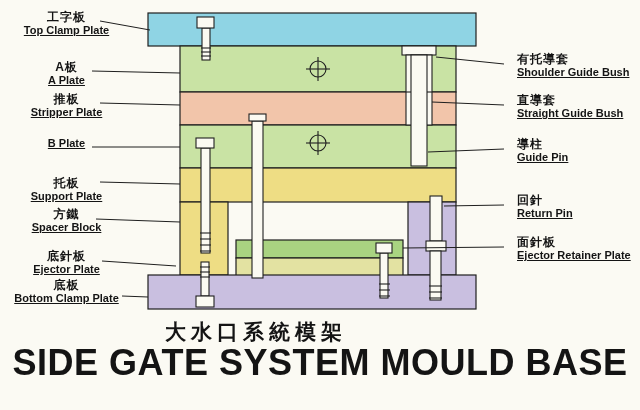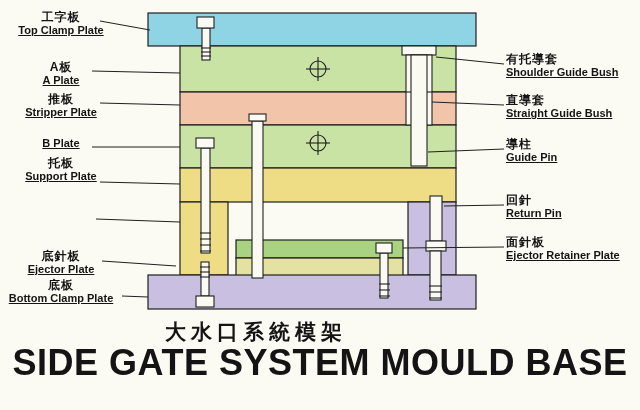--- a/index.html
+++ b/index.html
@@ -3,21 +3,21 @@
 <meta charset="utf-8">
 <style>
   * { margin:0; padding:0; box-sizing:border-box; }
   html,body { width:640px; height:410px; }
   .page {
     position:relative; width:640px; height:410px;
     background:#fbfaf3; overflow:hidden;
     font-family:"Liberation Sans", sans-serif; color:#141414;
   }
   svg.diagram { position:absolute; left:0; top:0; }
-  .lbl { position:absolute; line-height:1.18; }
+  .lbl { position:absolute; line-height:1.18;padding-left:11px; }
   .lbl.left  { left:0;   width:122px; text-align:center; }
   .lbl.right { left:506px; width:134px; text-align:left; }
   .lbl .zh { font-size:12px; font-weight:bold; letter-spacing:1px; }
   .lbl .en { font-size:11px; font-weight:bold;text-decoration:underline; }
   .title-zh {
     position:absolute; top:318px; left:0; width:512px; text-align:center;
     font-size:21px; font-weight:bold; letter-spacing:5px;
   }
   .title-en {
     position:absolute; top:342px; left:0; width:640px; text-align:center;
@@ -138,23 +138,27 @@
     <div class="zh">A板</div>
     <div class="en">A Plate</div>
   </div>
   <div class="lbl left" style="top:92px">
     <div class="zh">推板</div>
     <div class="en">Stripper Plate</div>
   </div>
   <div class="lbl left" style="top:137px">
     <div class="en">B Plate</div>
   </div>
-  <div class="lbl left" style="top:156px">
+  <div class="lbl left" style="top:176px">
     <div class="zh">托板</div>
     <div class="en">Support Plate</div>
+  </div>
+  <div class="lbl left" style="top:207px">
+    <div class="zh">方鐵</div>
+    <div class="en">Spacer Block</div>
   </div>
   <div class="lbl left" style="top:249px">
     <div class="zh">底針板</div>
     <div class="en">Ejector Plate</div>
   </div>
   <div class="lbl left" style="top:278px">
     <div class="zh">底板</div>
     <div class="en">Bottom Clamp Plate</div>
   </div>
 

